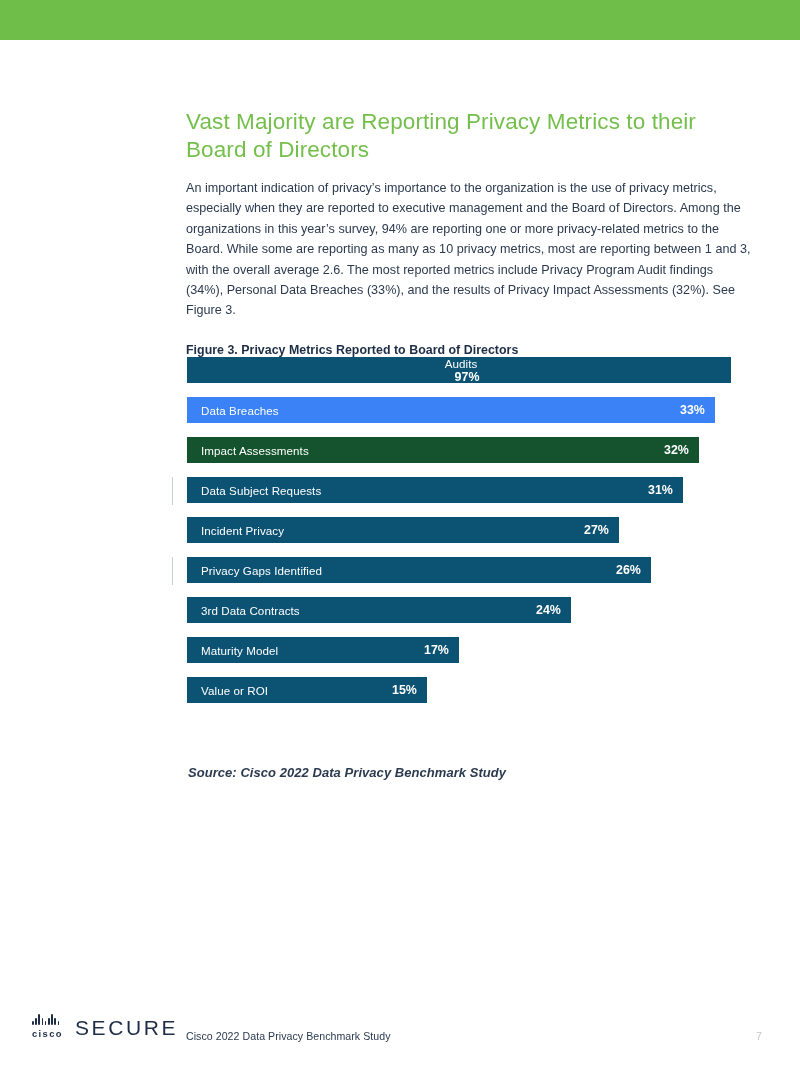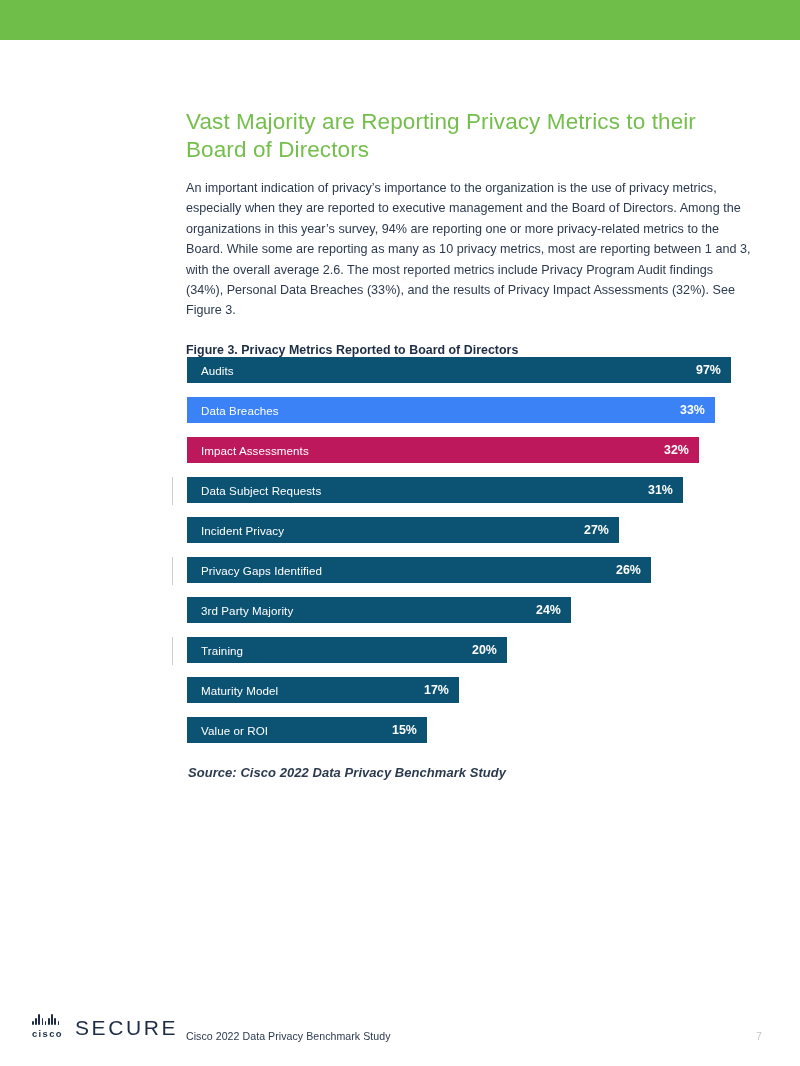--- a/index.html
+++ b/index.html
@@ -212,33 +212,33 @@
 <div class="page-body">
 
   <div class="content">
     <h1 class="headline">Vast Majority are Reporting Privacy Metrics to their Board of Directors</h1>
     <p class="body-copy">An important indication of privacy’s importance to the organization is the use of privacy metrics, especially when they are reported to executive management and the Board of Directors. Among the organizations in this year’s survey, 94% are reporting one or more privacy-related metrics to the Board. While some are reporting as many as 10 privacy metrics, most are reporting between 1 and 3, with the overall average 2.6. The most reported metrics include Privacy Program Audit findings (34%), Personal Data Breaches (33%), and the results of Privacy Impact Assessments (32%). See Figure 3.</p>
     <p class="figure-caption">Figure 3. Privacy Metrics Reported to Board of Directors</p>
   </div>
 
   <div class="chart" id="chart">
       <div class="bar-row">
-        <div class="bar" style="width: 544px; background: rgb(12, 82, 115);">
+        <div class="bar" style="width: 544px; background: rgb(12, 82, 115); flex-direction: column;">
           <span class="bar-label">Audits</span>
           <span class="bar-value">97%</span>
         </div>
       </div>
       <div class="bar-row">
         <div class="bar" style="width: 528px; background: #3b82f6;">
           <span class="bar-label">Data Breaches</span>
           <span class="bar-value">33%</span>
         </div>
       </div>
       <div class="bar-row">
-        <div class="bar" style="width: 512px; background: #be185d;">
+        <div class="bar" style="width: 512px; background: #14532d;">
           <span class="bar-label">Impact Assessments</span>
           <span class="bar-value">32%</span>
         </div>
       </div>
       <div class="bar-row">
         <span class="tick"></span>
         <div class="bar" style="width: 496px; background: rgb(12, 82, 115);">
           <span class="bar-label">Data Subject Requests</span>
           <span class="bar-value">31%</span>
         </div>
@@ -251,29 +251,22 @@
       </div>
       <div class="bar-row">
         <span class="tick"></span>
         <div class="bar" style="width: 464px; background: rgb(12, 82, 115);">
           <span class="bar-label">Privacy Gaps Identified</span>
           <span class="bar-value">26%</span>
         </div>
       </div>
       <div class="bar-row">
         <div class="bar" style="width: 384px; background: rgb(12, 82, 115);">
-          <span class="bar-label">3rd Party Majority</span>
+          <span class="bar-label">3rd Data Contracts</span>
           <span class="bar-value">24%</span>
-        </div>
-      </div>
-      <div class="bar-row">
-        <span class="tick"></span>
-        <div class="bar" style="width: 320px; background: rgb(12, 82, 115);">
-          <span class="bar-label">Training</span>
-          <span class="bar-value">20%</span>
         </div>
       </div>
       <div class="bar-row">
         <div class="bar" style="width: 272px; background: rgb(12, 82, 115);">
           <span class="bar-label">Maturity Model</span>
           <span class="bar-value">17%</span>
         </div>
       </div>
       <div class="bar-row">
         <div class="bar" style="width: 240px; background: rgb(12, 82, 115);">

